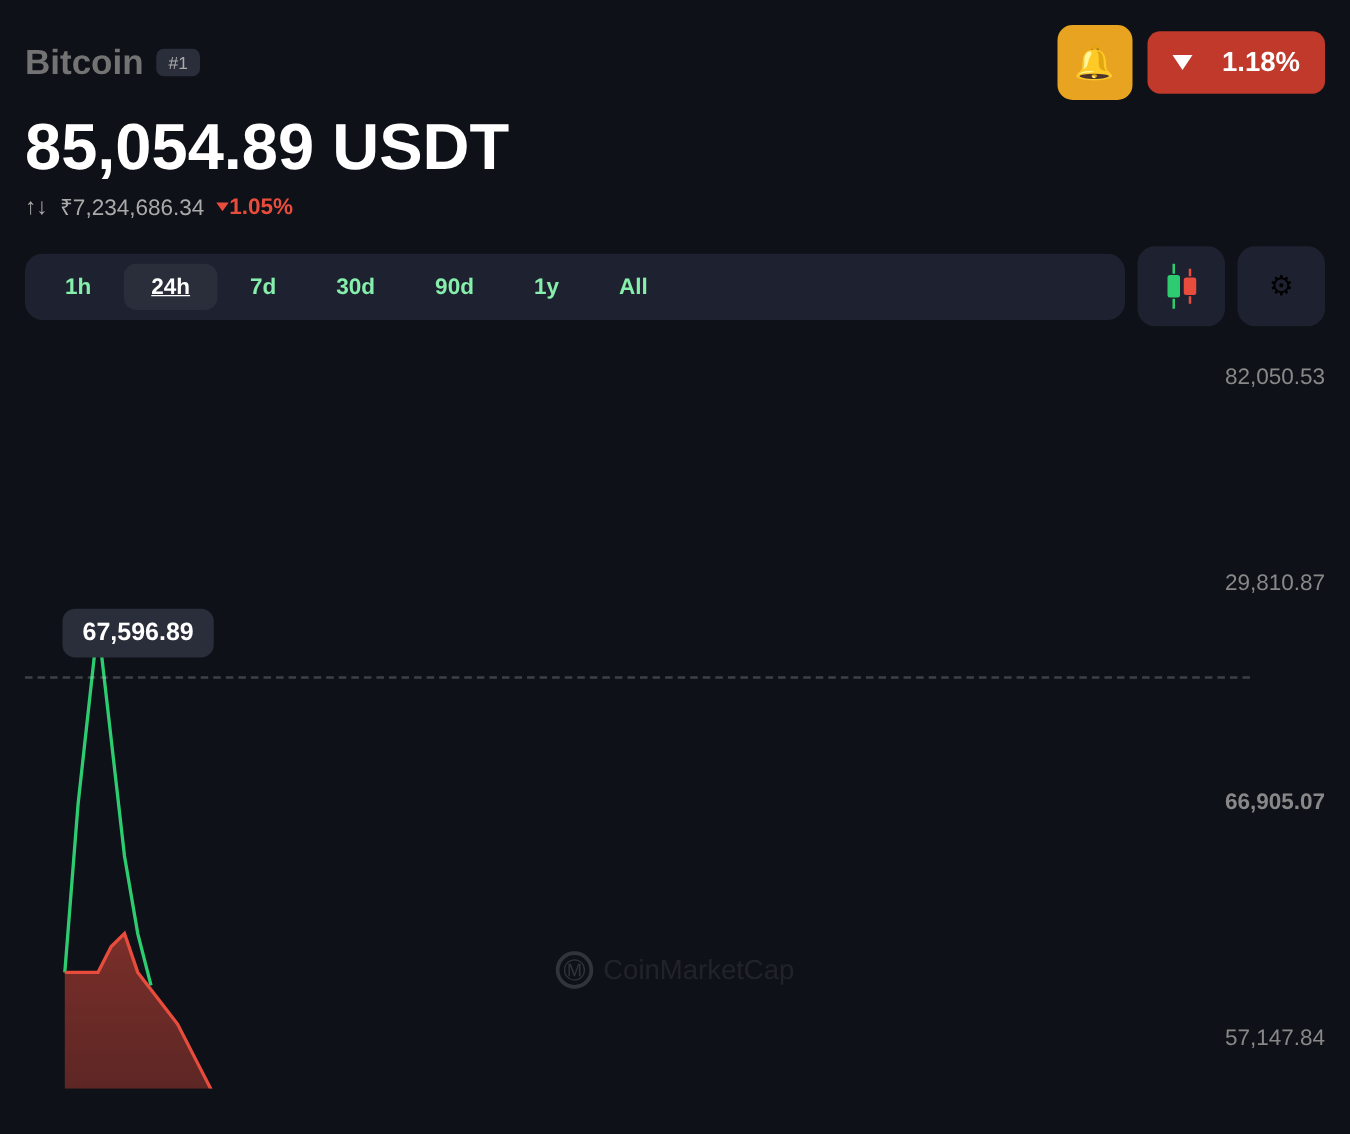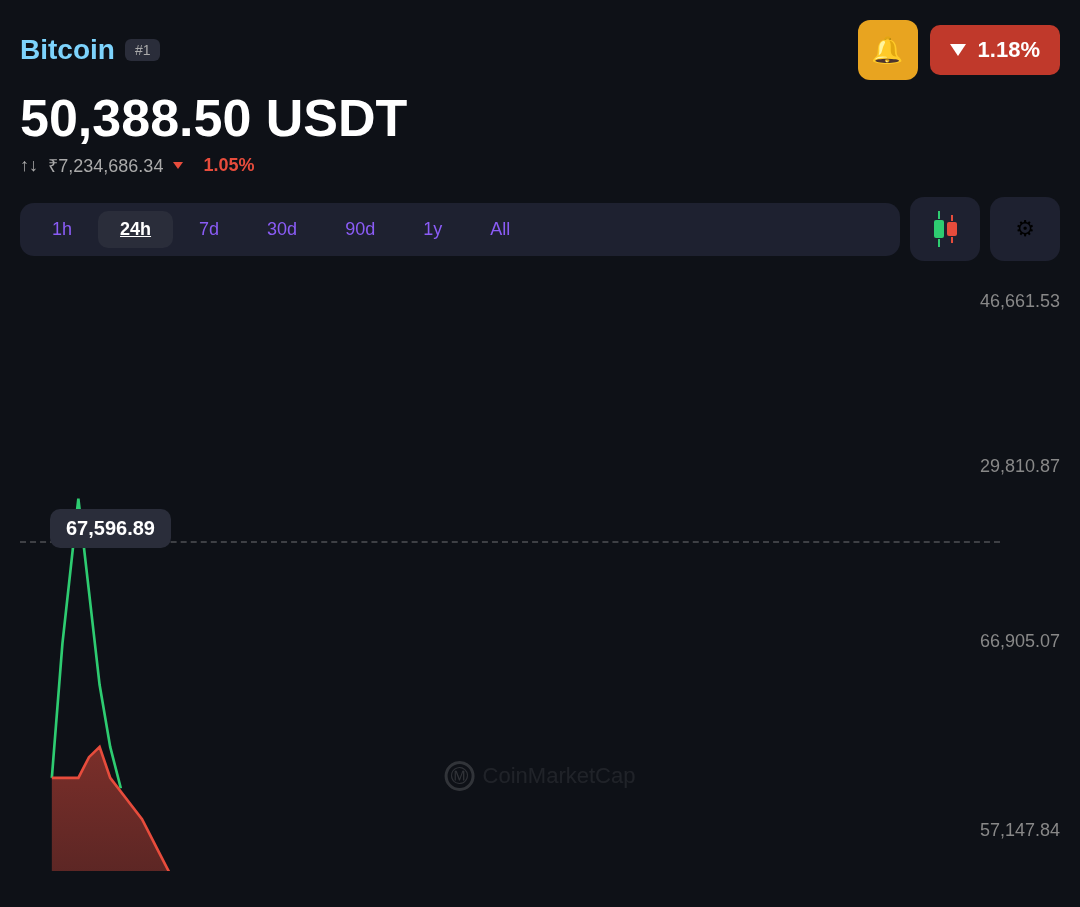--- a/index.html
+++ b/index.html
@@ -26,21 +26,21 @@
       margin-bottom: 10px;
     }
     .header-left {
       display: flex;
       align-items: center;
       gap: 10px;
     }
     .coin-name {
       font-size: 28px;
       font-weight: 700;
-      color: #7dd3fc;
+      color: #737373;
     }
     .rank-badge {
       background: #2a2d3a;
       color: #aaaaaa;
       font-size: 14px;
       padding: 3px 10px;
       border-radius: 6px;
     }
     .header-right {
       display: flex;
@@ -59,21 +59,21 @@
       cursor: pointer;
       font-size: 26px;
     }
     .change-badge {
       background: #c0392b;
       border: none;
       border-radius: 10px;
       padding: 12px 20px;
       display: flex;
       align-items: center;
-      gap: 12px;
+      gap: 24px;
       cursor: pointer;
       font-size: 22px;
       font-weight: 700;
       color: #ffffff;
     }
     .change-badge .arrow-down {
       width: 0;
       height: 0;
       border-left: 8px solid transparent;
       border-right: 8px solid transparent;
@@ -100,21 +100,21 @@
       font-size: 18px;
       color: #aaaaaa;
     }
     .inr-price {
       color: #aaaaaa;
     }
     .change-negative {
       color: #e74c3c;
       display: flex;
       align-items: center;
-      gap: 20px;
+      gap: 0;
       font-weight: 600;
     }
     .small-arrow-down {
       width: 0;
       height: 0;
       border-left: 5px solid transparent;
       border-right: 5px solid transparent;
       border-top: 7px solid #e74c3c;
       display: inline-block;
     }
@@ -131,25 +131,26 @@
       border-radius: 14px;
       display: flex;
       align-items: center;
       padding: 8px 10px;
       gap: 4px;
       flex: 1;
     }
     .time-btn {
       background: transparent;
       border: none;
-      color: #8b5cf6;
+      color: #86efac;
       font-size: 18px;
       padding: 8px 22px;
       border-radius: 10px;
       cursor: pointer;
+      font-weight: bold;
     }
     .time-btn.active {
       background: #2a2d3a;
       color: #ffffff;
       font-weight: 700;
       text-decoration: underline;
     }
     .chart-type-btn {
       background: #1e2130;
       border: none;
@@ -225,27 +226,27 @@
       height: 100%;
     }
     .price-label {
       position: absolute;
       right: 0;
       color: #888888;
       font-size: 18px;
     }
     .price-label-top { top: 20px; }
     .price-label-mid1 { top: 185px; }
-    .price-label-mid2 { top: 360px; }
+    .price-label-mid2 { top: 360px; font-weight: bold; }
     .price-label-bottom { bottom: 30px; }
 
     .tooltip-box {
       position: absolute;
       left: 30px;
-      top: 238px;
+      top: 216px;
       background: #2a2d3a;
       border-radius: 10px;
       padding: 8px 16px;
       font-size: 20px;
       font-weight: 600;
       color: #ffffff;
     }
 
     .watermark {
       position: absolute;
@@ -296,21 +297,21 @@
       </button>
       <button class="change-badge">
         <div class="arrow-down"></div>
         <span>
           <span>1.18%</span>
         </span>
       </button>
     </div>
   </div>
 
-  <div class="price-main">50,388.50 USDT</div>
+  <div class="price-main">85,054.89 USDT</div>
   <div class="price-secondary">
     <span class="arrows-icon">↑↓</span>
     <span class="inr-price">₹7,234,686.34</span>
     <div class="change-negative">
       <div class="small-arrow-down"></div>
       <span>1.05%</span>
     </div>
   </div>
 
   <div class="time-selector">
@@ -337,21 +338,21 @@
         </div>
       </div>
     </button>
     <button class="settings-btn">
       <span>⚙</span>
     </button>
   </div>
 
   <div class="chart-area">
     
-    <div class="price-label price-label-top">46,661.53</div>
+    <div class="price-label price-label-top">82,050.53</div>
     <div class="price-label price-label-mid1">29,810.87</div>
     <div class="price-label price-label-mid2">66,905.07</div>
     <div class="price-label price-label-bottom">57,147.84</div>
 
     
     <div class="dashed-line"></div>
 
     
     <svg class="chart-svg" viewBox="0 0 980 580" preserveAspectRatio="none">
       <defs>

